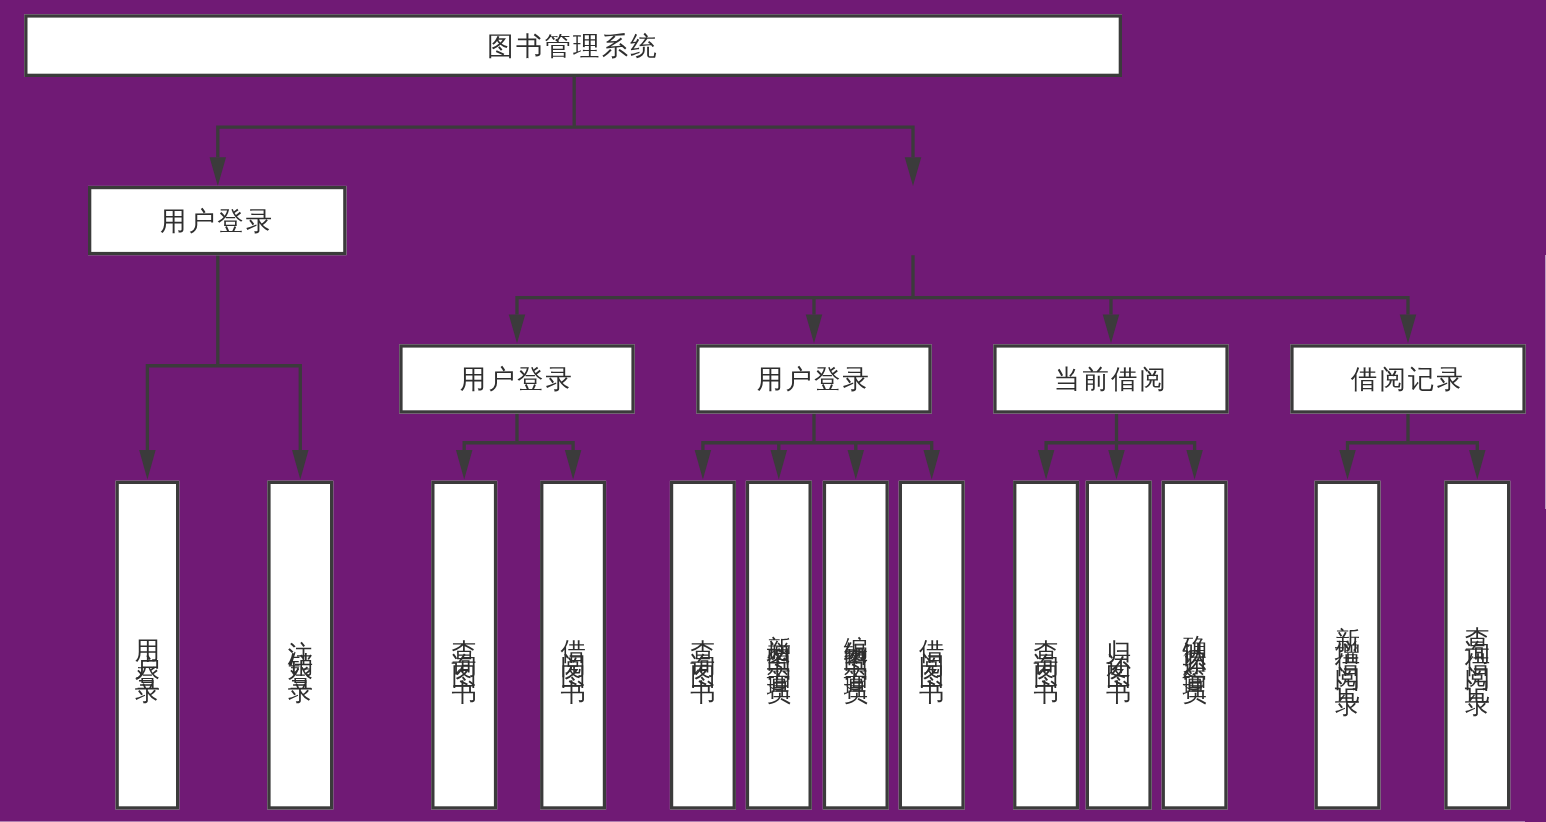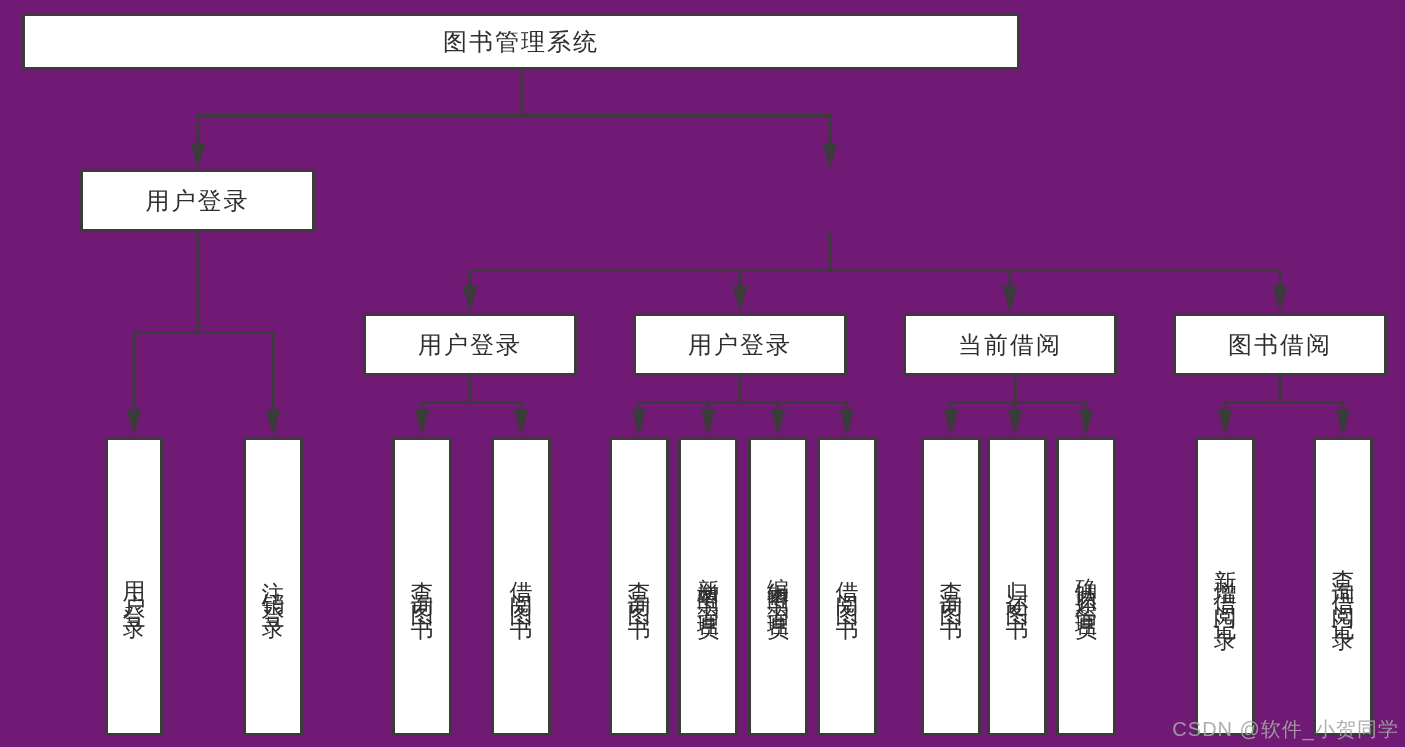--- a/index.html
+++ b/index.html
@@ -101,21 +101,21 @@
   <div class="node h" style="left:363px;top:313px;width:214px;height:63px">
     <span>用户登录</span>
   </div>
   <div class="node h" style="left:633px;top:313px;width:214px;height:63px">
     <span>用户登录</span>
   </div>
   <div class="node h" style="left:903px;top:313px;width:214px;height:63px">
     <span>当前借阅</span>
   </div>
   <div class="node h" style="left:1173px;top:313px;width:214px;height:63px">
-    <span>图书借阅</span>
+    <span>借阅记录</span>
   </div>
 
   <div class="node v" style="left:105px;top:437px;width:58px;height:299px">
     <span>用户登录</span>
   </div>
   <div class="node v" style="left:243px;top:437px;width:60px;height:299px">
     <span>注销登录</span>
   </div>
 
   <div class="node v" style="left:392px;top:437px;width:60px;height:299px">
@@ -148,15 +148,14 @@
     <span>确认归还（管理员）</span>
   </div>
 
   <div class="node v" style="left:1195px;top:437px;width:60px;height:299px">
     <span>新增借阅记录</span>
   </div>
   <div class="node v" style="left:1313px;top:437px;width:60px;height:299px">
     <span>查询借阅记录</span>
   </div>
 
-  <div class="watermark">CSDN @软件_小贺同学</div>
 
 </div>
 
 </body></html>

